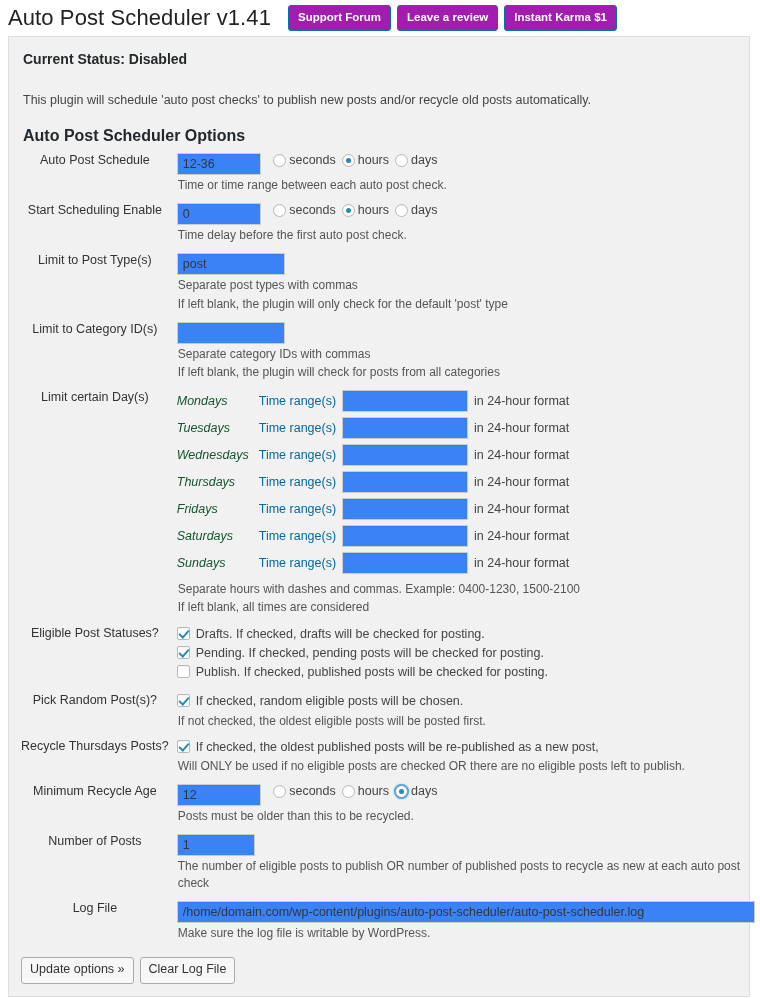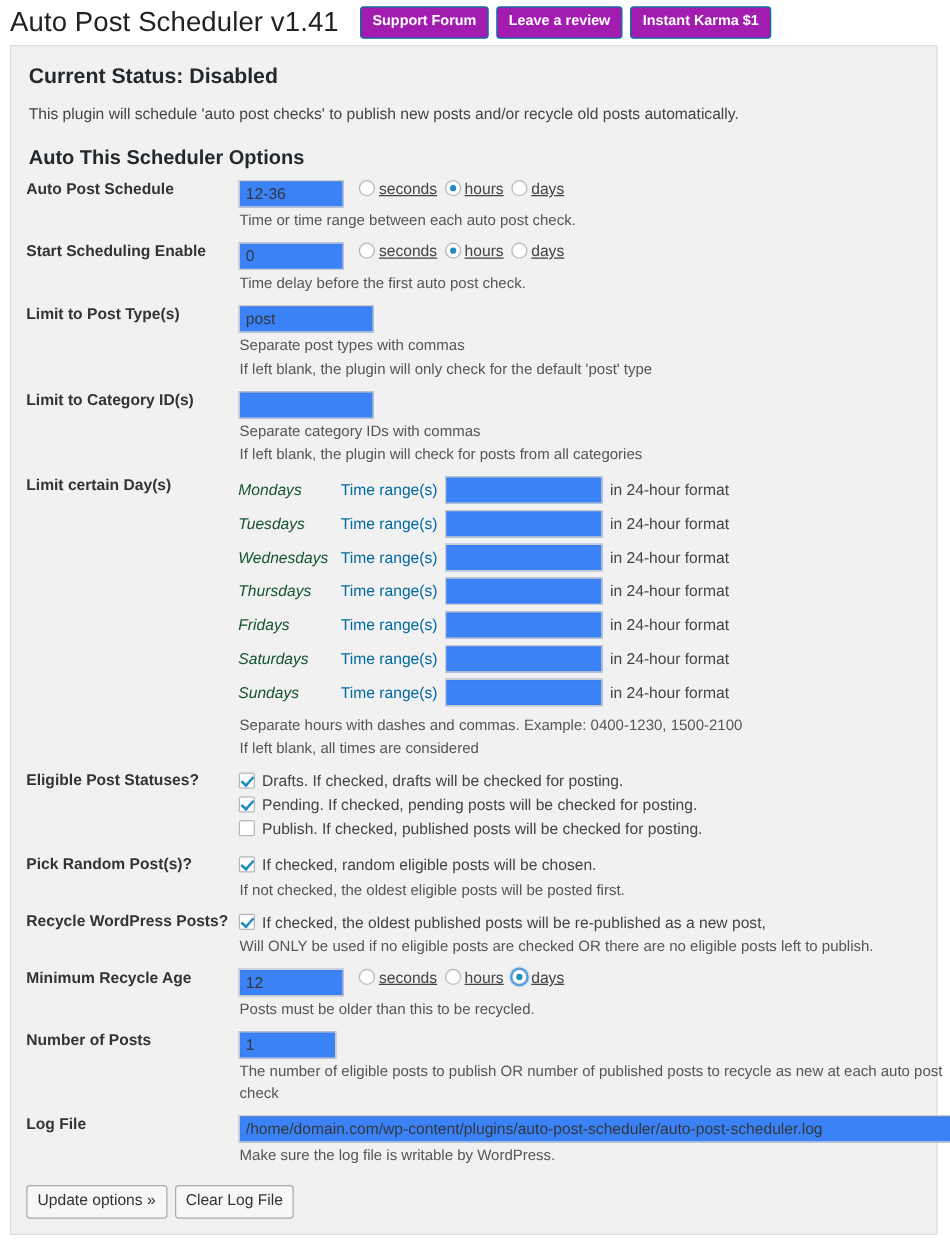--- a/index.html
+++ b/index.html
@@ -46,21 +46,21 @@
 
   
   .panel {
     margin: 4px 8px 0 8px;
     background: #f1f1f1;
     border: 1px solid #dddddd;
     padding: 10px 12px 12px 12px;
     width: 742px;
   }
   h3.section {
-    font-size: 17px;
+    font-size: 14px;
     font-weight: bold;
     color: #23282d;
     margin: 4px 0 12px 2px;
   }
   h3.options {
     font-size: 16px;
     font-weight: bold;
     color: #23282d;
     margin: 20px 0 8px 2px;
   }
@@ -72,32 +72,32 @@
     font-size: 12.5px;
     padding: 4px 8px 5px;
     line-height: 1.25;
     cursor: pointer;
     font-family: "Liberation Sans", sans-serif;
   }
   .enable-wrap { margin: 4px 0 0 2px; }
   .intro {
     font-size: 12.5px;
     color: #444;
-    margin: 13px 0 0 2px;
+    margin: 26px 0 0 2px;
   }
 
   
   .form { width: 100%; border-collapse: collapse; }
   .form td { vertical-align: top; padding: 0; }
   .lbl {
     width: 148px;
-    text-align: left;
+    text-align: center;
     padding-right: 8px !important;
     font-size: 12.5px;
-    font-weight: bold;
+    font-weight: normal;
     color: #333;
     white-space: nowrap;
     line-height: 1.2;
   }
   .fieldcell { padding-bottom: 0 !important; }
   .desc {
     font-size: 12px;
     color: #555;
     line-height: 1.35;
     margin: 2px 0 0 1px;
@@ -115,21 +115,21 @@
     box-shadow: 0 1px 1px rgba(0,0,0,0.04) inset;
   }
   .in-small { width: 84px; }
   .in-mid   { width: 108px; }
   .in-num   { width: 78px; }
   .in-range { width: 126px; height: 21px; }
   .in-log   { width: 578px; }
 
   
   .radios { display: inline-flex; align-items: center; gap: 3px; margin-left: 8px; vertical-align: top; }
-  .radios .ritem { display: inline-flex; align-items: flex-start; gap: 3px; margin-right: 3px; text-decoration: underline; }
+  .radios .ritem { display: inline-flex; align-items: flex-end; gap: 3px; margin-right: 3px; }
   .rtext { font-size: 12.5px; color: #444; }
   .radio {
     width: 13px; height: 13px; border-radius: 50%;
     border: 1px solid #b4b9be; background: #fff;
     display: inline-block; position: relative; flex: 0 0 auto;
     box-shadow: 0 1px 1px rgba(0,0,0,0.05) inset;
   }
   .radio.on::after {
     content: ""; position: absolute; left: 3px; top: 3px;
     width: 5px; height: 5px; border-radius: 50%;
@@ -178,21 +178,21 @@
   </span>
 </div>
 
 <div class="panel">
 
   <h3 class="section">Current Status: Disabled</h3>
 
 
   <div class="intro">This plugin will schedule 'auto post checks' to publish new posts and/or recycle old posts automatically.</div>
 
-  <h3 class="options">Auto This Scheduler Options</h3>
+  <h3 class="options">Auto Post Scheduler Options</h3>
 
   <table class="form">
 
     <tbody>
         <tr>
       <td class="lbl">Auto Post Schedule</td>
       <td class="fieldcell">
         <input type="text" class="in-small" value="12-36" style="">
         <span class="radios">
           <span class="ritem">
@@ -336,21 +336,21 @@
         <div class="cbrow">
           <span class="cb on"></span>
           <span class="cbtext">If checked, random eligible posts will be chosen.</span>
         </div>
         <div class="desc">If not checked, the oldest eligible posts will be posted first.</div>
         <div class="spacer10"></div>
       </td>
     </tr>
 
     <tr>
-      <td class="lbl">Recycle WordPress Posts?</td>
+      <td class="lbl">Recycle Thursdays Posts?</td>
       <td class="fieldcell">
         <div class="cbrow">
           <span class="cb on"></span>
           <span class="cbtext">If checked, the oldest published posts will be re-published as a new post,</span>
         </div>
         <div class="desc">Will ONLY be used if no eligible posts are checked OR there are no eligible posts left to publish.</div>
         <div class="spacer10"></div>
       </td>
     </tr>
 

